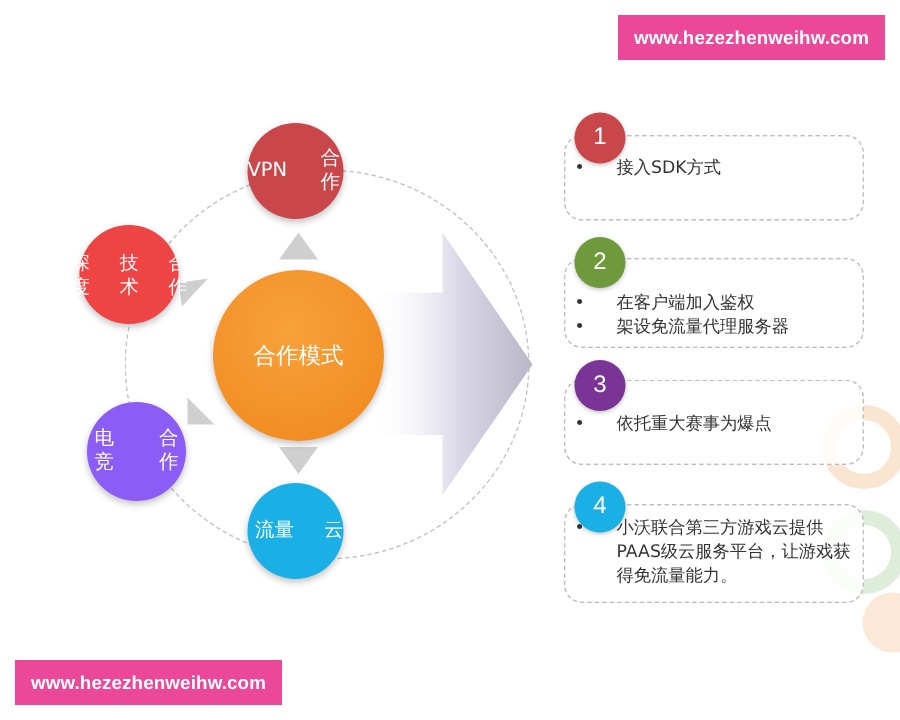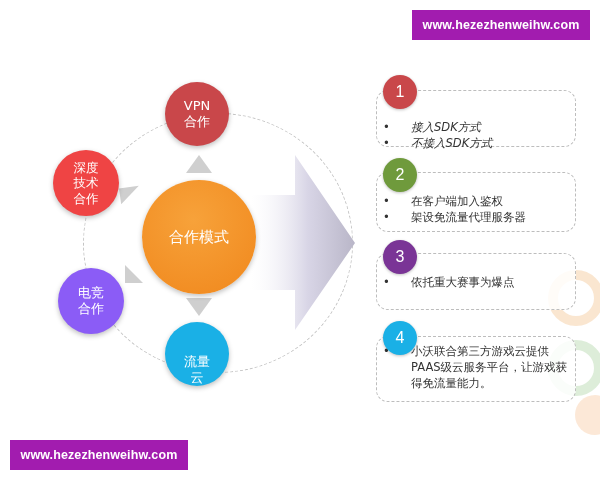--- a/index.html
+++ b/index.html
@@ -1,29 +1,29 @@
 <!DOCTYPE html>
 <html><head>
 <meta charset="utf-8">
 <style>
   html, body { margin:0; padding:0; }
   body { width:600px; height:480px; background:#ffffff; position:relative; overflow:hidden;
          font-family:"DejaVu Sans", "Liberation Sans", sans-serif; }
-  .watermark { position:absolute; background:#a21caf; color:#ffffff; font-size:12.5px;
+  .watermark { position:absolute; background:#ec4899; color:#ffffff; font-size:12.5px;
                font-family:"Liberation Sans", sans-serif; font-weight:bold;
                display:flex; align-items:center; justify-content:center; letter-spacing:0.1px; }
   #wm-top { left:412px; top:10px; width:178px; height:30px; }
   #wm-bottom { left:10px; top:440px; width:178px; height:30px; }
 
   .ring { position:absolute; left:83px; top:113px; width:270px; height:260px; border-radius:50%;
           border:1.5px dashed #c4c4c4; box-sizing:border-box; }
 
-  .circle { position:absolute; border-radius:50%; color:#fff; display:flex; flex-direction:column;
+  .circle { position:absolute; border-radius:50%; color:#fff; display:flex; flex-direction:row;
             align-items:center; justify-content:center; text-align:center; line-height:1.25;
-            box-shadow:0 2px 5px rgba(0,0,0,0.25); }
+            box-shadow:0 2px 5px rgba(0,0,0,0.25);gap:20px; }
   .circle span { display:block; }
   #c-vpn  { left:165px; top:82px;  width:64px; height:64px; font-size:13px; }
   #c-deep { left:53px;  top:150px; width:66px; height:66px; font-size:12.5px; }
   #c-esport { left:58px; top:268px; width:66px; height:66px; font-size:13px; }
   #c-flow { left:165px; top:322px; width:64px; height:64px; font-size:13px; }
   #c-center { left:142px; top:180px; width:114px; height:114px; font-size:15px; }
 
   .tri { position:absolute; width:0; height:0; }
   #tri-up { left:186px; top:155px; border-left:13px solid transparent; border-right:13px solid transparent; border-bottom:18px solid #cfcfcf; }
   #tri-down { left:186px; top:298px; border-left:13px solid transparent; border-right:13px solid transparent; border-top:18px solid #cfcfcf; }
@@ -101,23 +101,22 @@
 <div class="circle" id="c-flow" style="background: rgb(26, 176, 230); justify-content: flex-end;">
   <span>流量</span>
   <span>云</span>
 </div>
 
 <div class="deco" id="deco-orange"></div>
 <div class="deco" id="deco-green"></div>
 <div class="deco" id="deco-orange2"></div>
 
 <div class="box" id="box1">
-  <ul class="items" style="top:28px;font-style:italic;">
+  <ul class="items" style="top:12px;">
     <li>接入SDK方式</li>
-    <li>不接入SDK方式</li>
   </ul>
 </div>
 <div class="badge" id="badge1" style="background: rgb(201, 71, 74);">1</div>
 
 <div class="box" id="box2">
   <ul class="items" style="top:20px;">
     <li>在客户端加入鉴权</li>
     <li>架设免流量代理服务器</li>
   </ul>
 </div>

